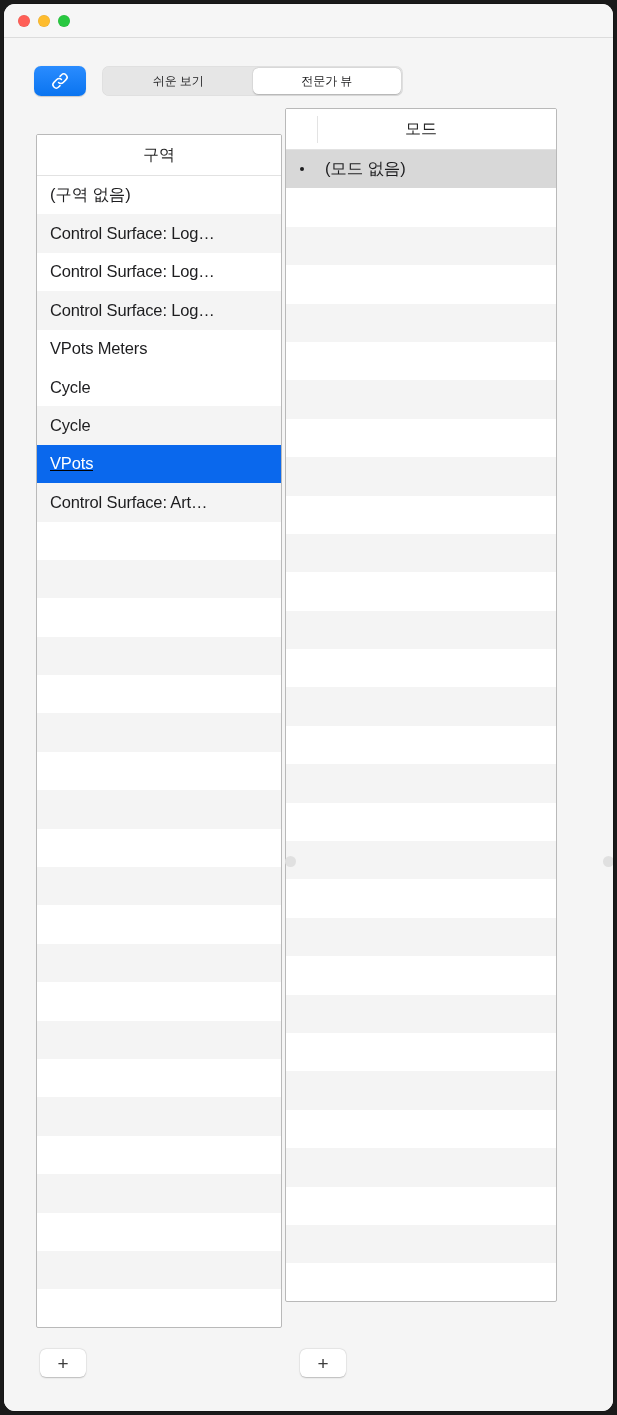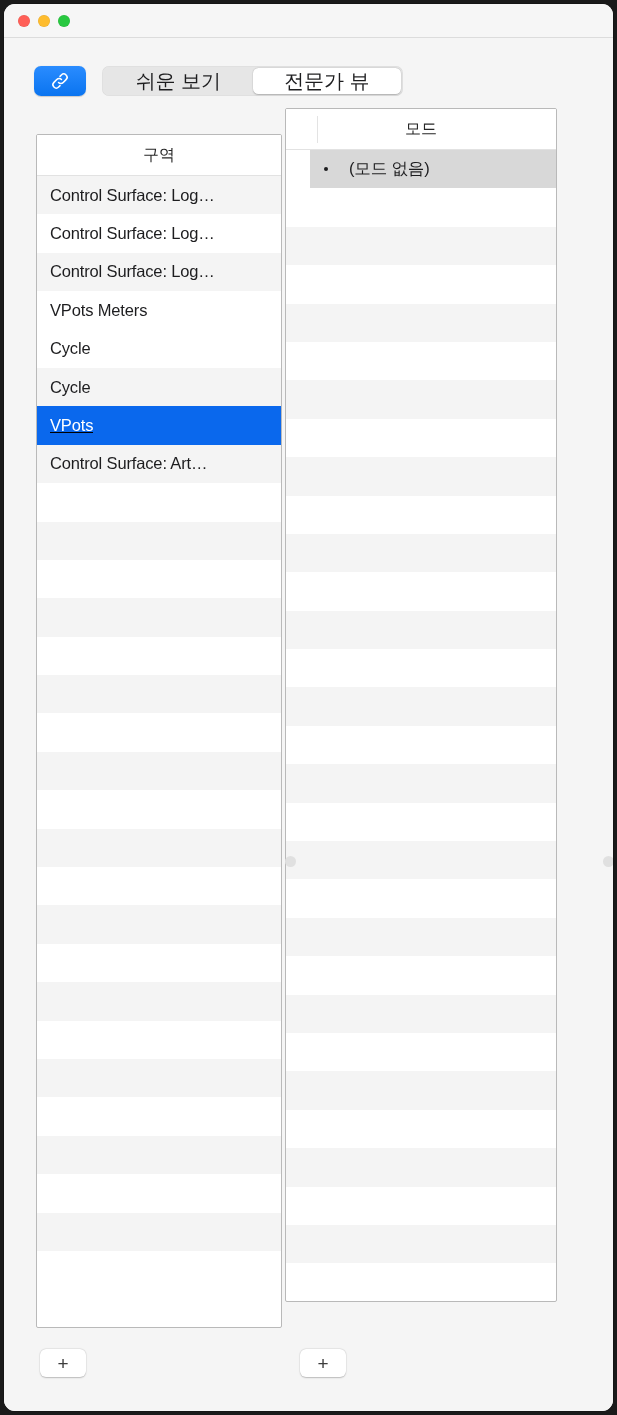--- a/index.html
+++ b/index.html
@@ -88,21 +88,21 @@
     box-sizing: border-box;
     display: flex;
     padding: 2px;
     box-shadow: inset 0 0 0 0.5px rgba(0,0,0,0.05);
   }
   .seg {
     flex: 1;
     display: flex;
     align-items: center;
     justify-content: center;
-    font-size: 20px;
+    font-size: 12px;
     color: #1d1d1f;
     border-radius: 5.5px;
     cursor: default;
     user-select: none;
     letter-spacing: -0.1px;
   }
   .seg.selected {
     background: #ffffff;
     box-shadow: 0 0.5px 1.5px rgba(0,0,0,0.22), 0 0 0 0.5px rgba(0,0,0,0.04);
   }
@@ -163,21 +163,20 @@
   }
   .row.odd  { background: #ffffff; }
   .row.even { background: #f4f4f4; }
   .row.selected {
     background: #0a68ed;
     text-decoration: underline;
   }
   .row.selected .row-label { color: #ffffff; }
   .row.inactive-selected {
     background: #d8d8d8;
-    margin-left: 24px;
   }
 
   .row-label {
     font-size: 16.5px;
     color: #1d1d1f;
     white-space: nowrap;
     overflow: hidden;
     letter-spacing: -0.15px;
   }
   .pane.left .row-label { padding-left: 13px; }
@@ -275,20 +274,23 @@
     </div>
   </div>
 
   <div class="panes">
 
     <div class="pane left">
       <div class="pane-header">
         <span class="pane-header-title">구역</span>
       </div>
       <div class="rows" id="zone-rows">
+          <div class="row odd">
+            <span class="row-label">(구역 없음)</span>
+          </div>
           <div class="row even">
             <span class="row-label">Control Surface: Log…</span>
           </div>
           <div class="row odd">
             <span class="row-label">Control Surface: Log…</span>
           </div>
           <div class="row even">
             <span class="row-label">Control Surface: Log…</span>
           </div>
           <div class="row odd">

